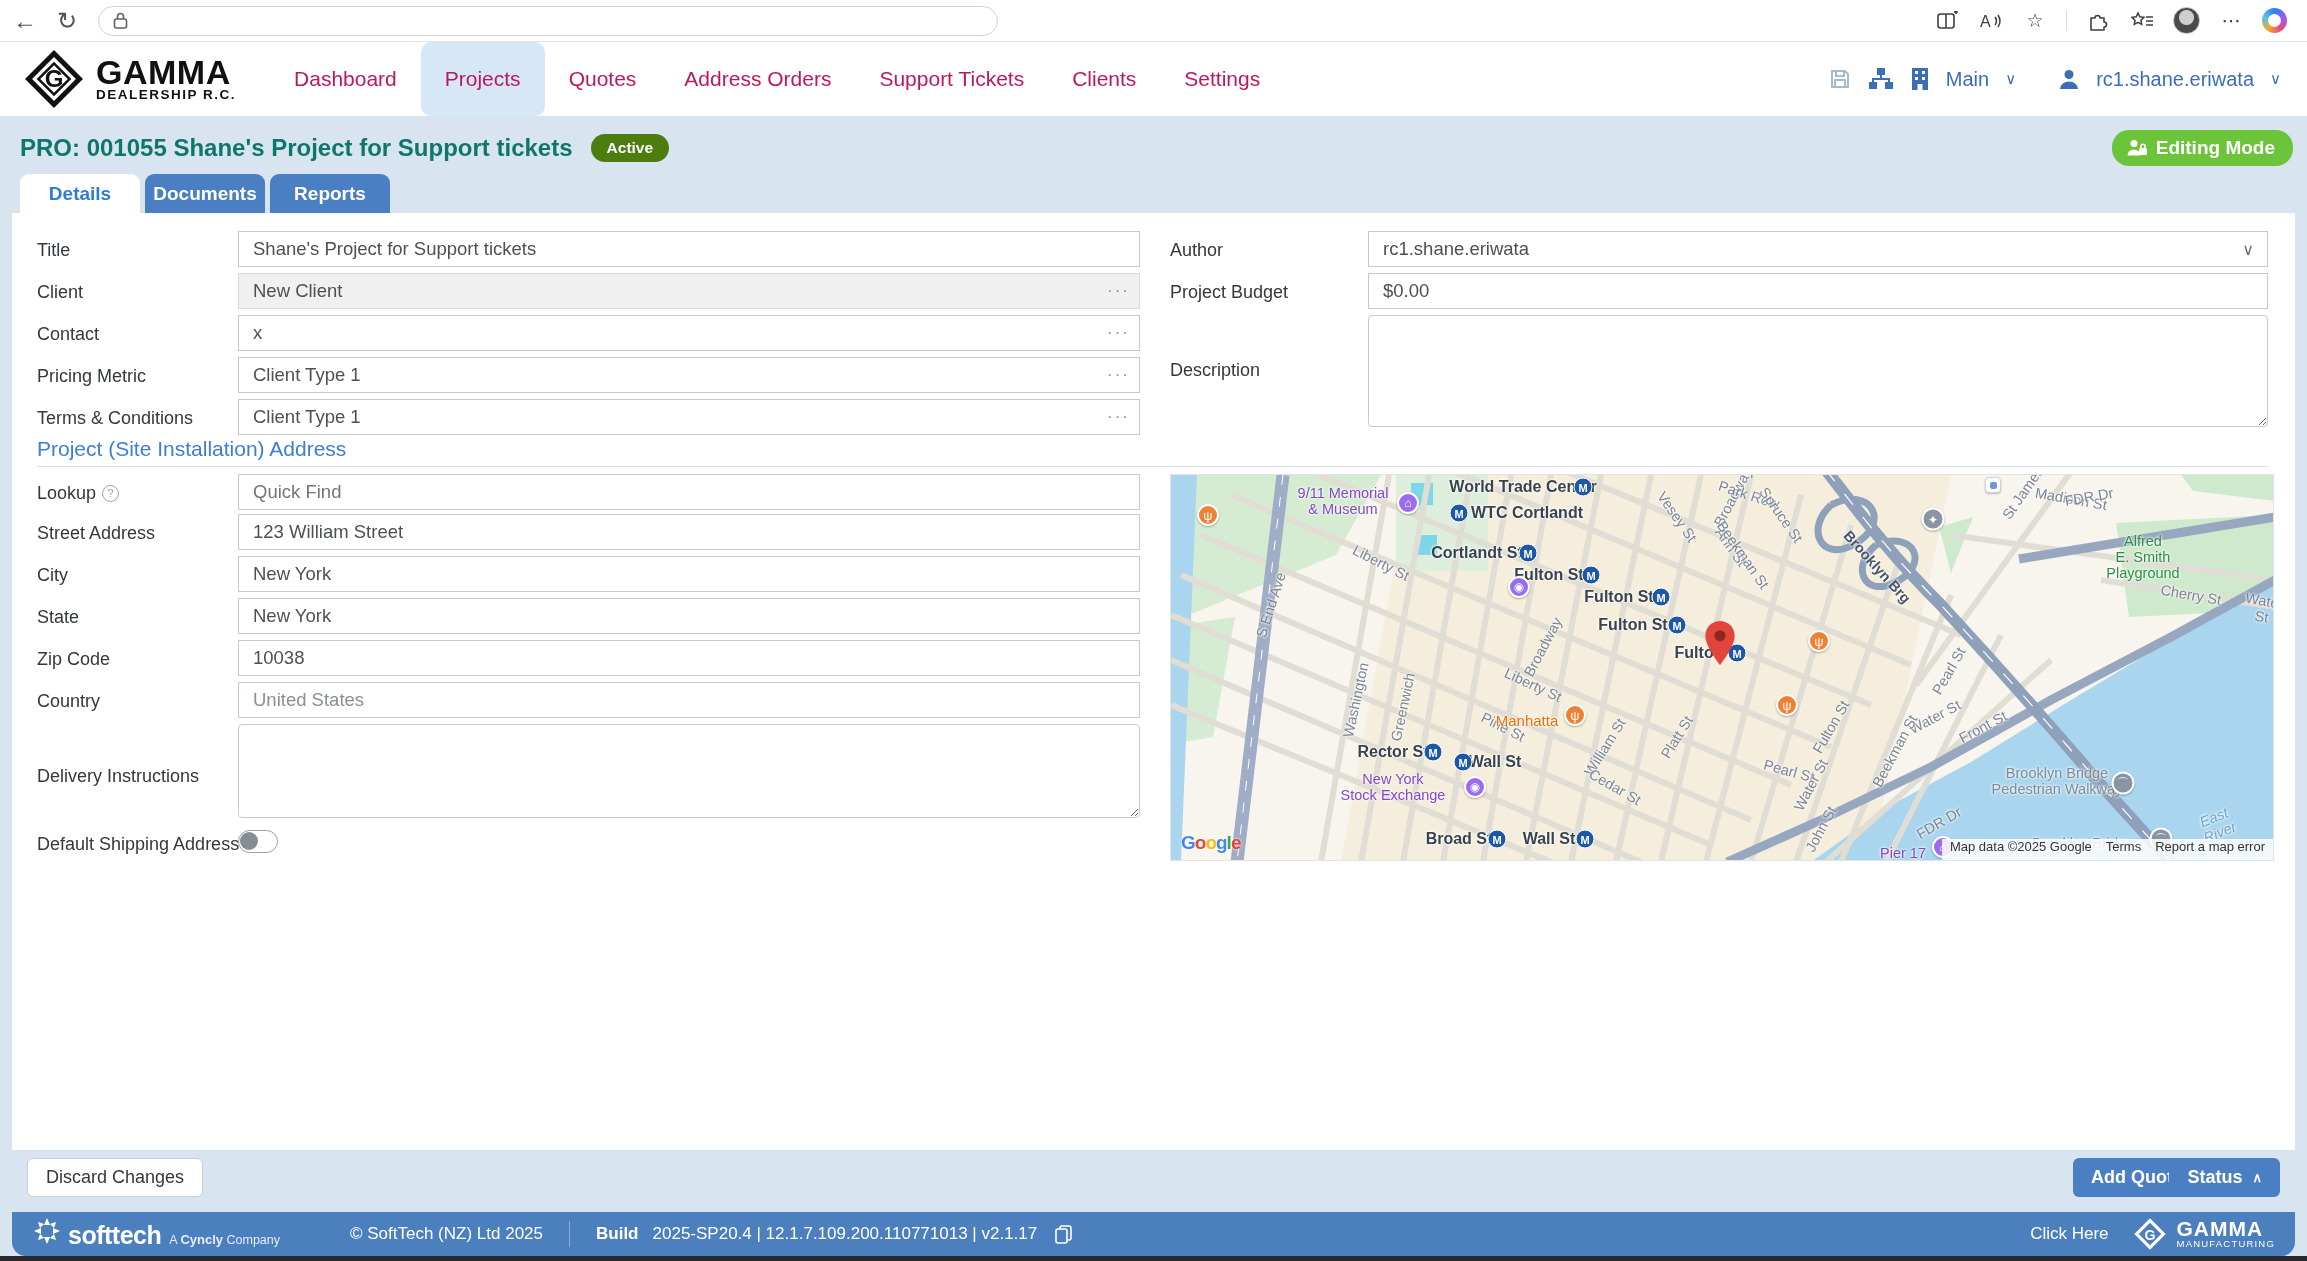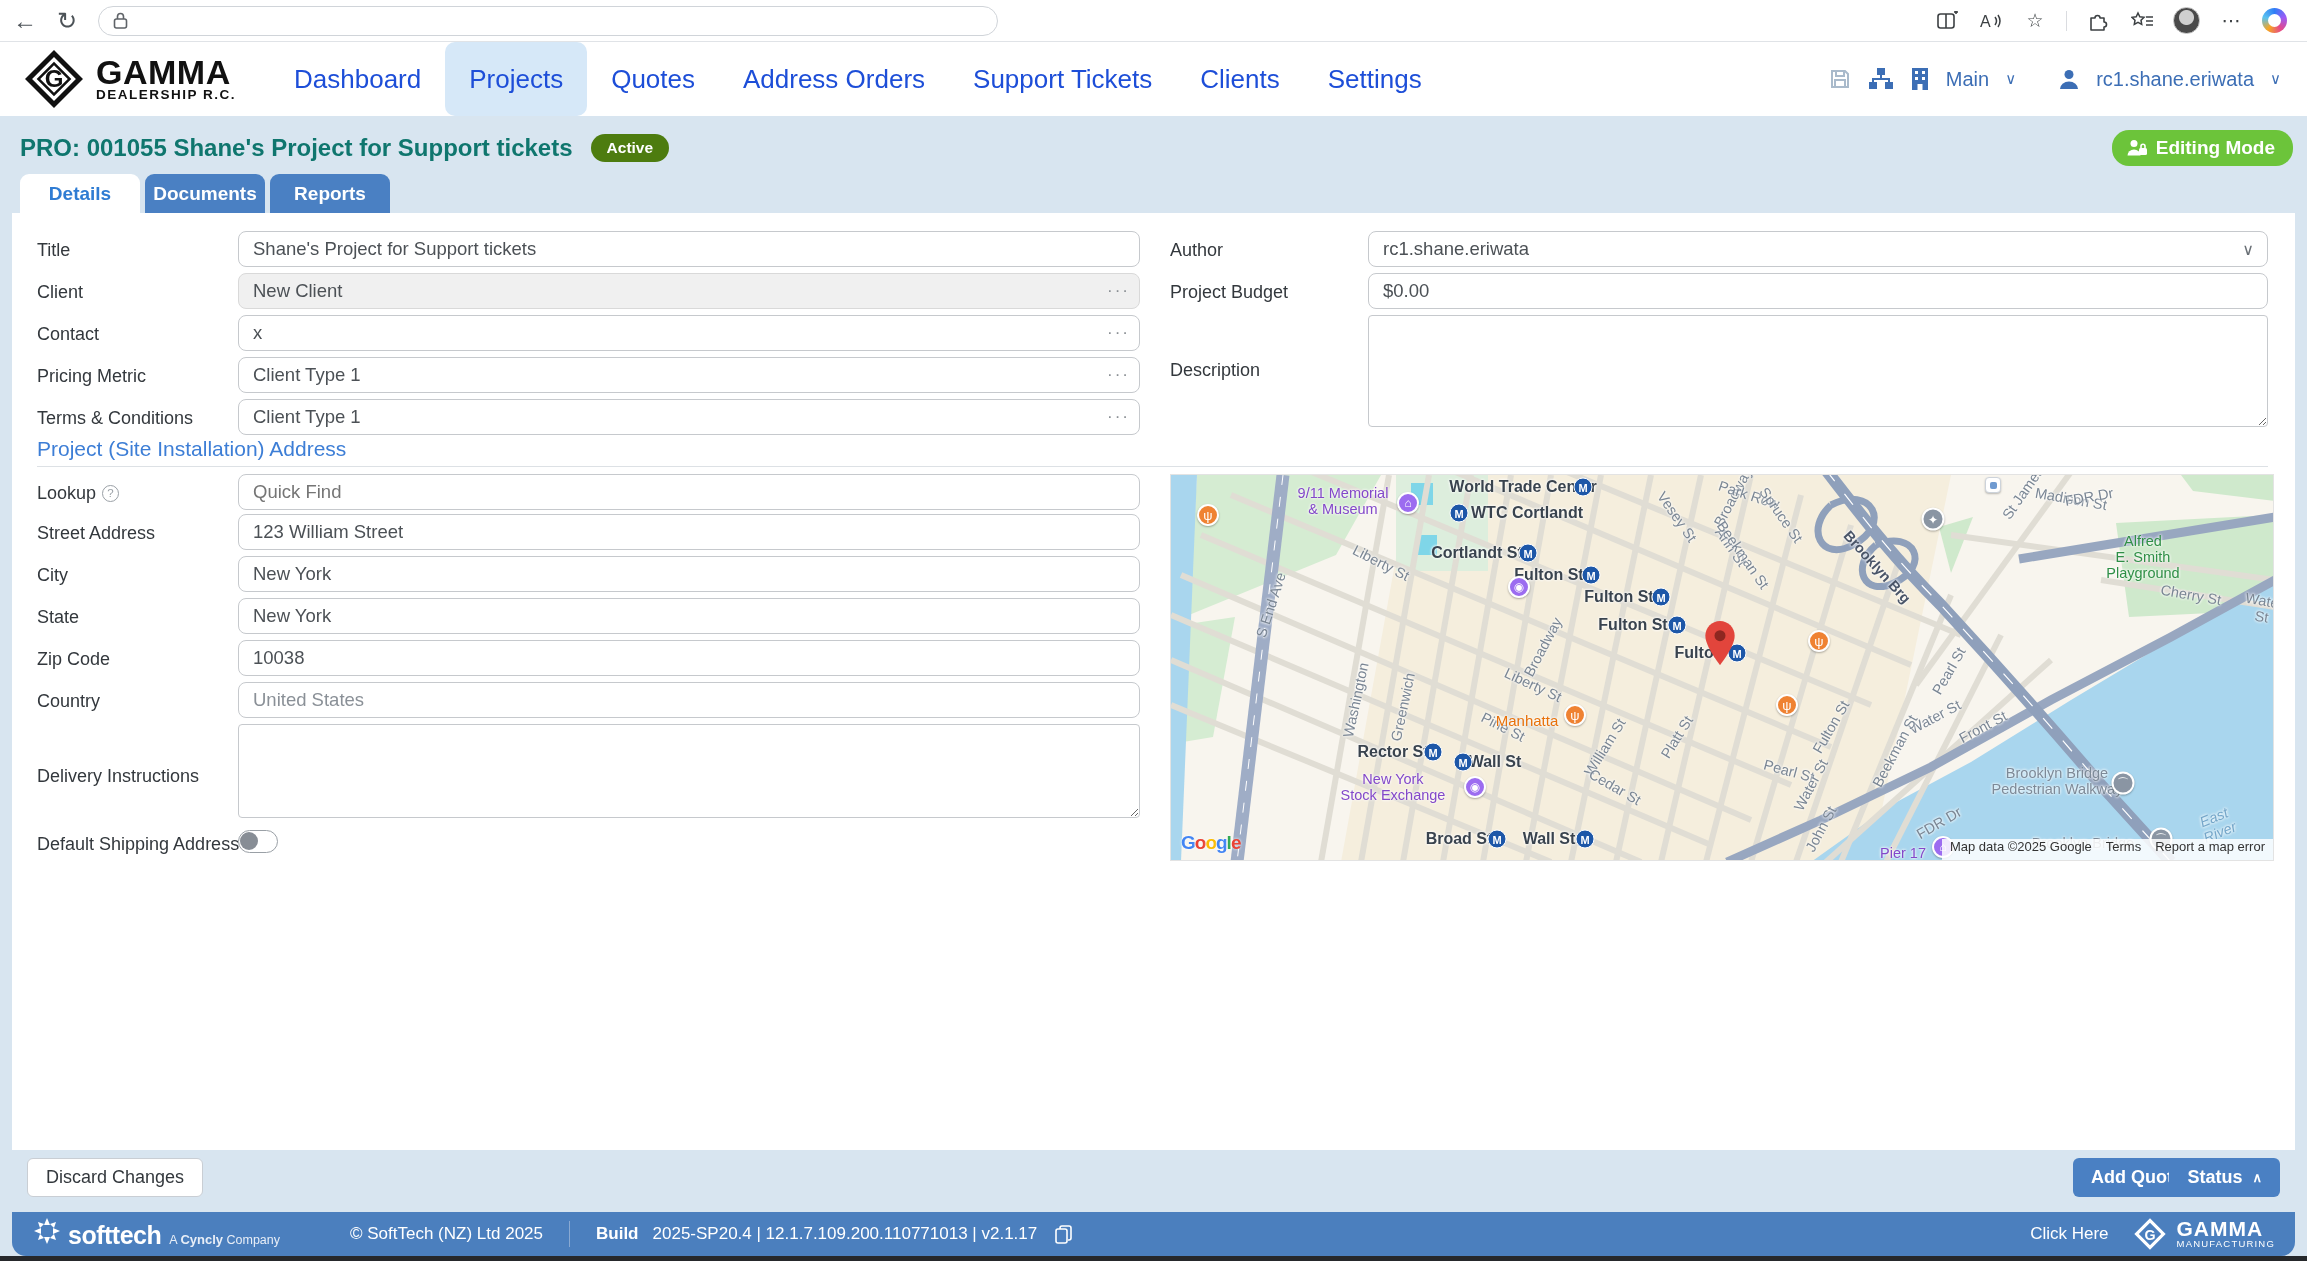--- a/index.html
+++ b/index.html
@@ -18,42 +18,42 @@
   .avatar { width:27px; height:27px; border-radius:50%; background:radial-gradient(circle at 50% 38%, #cfcfcf 0 7px, #4a4a4a 8px); border:1px solid #bbb; }
   .copilot { width:25px; height:25px; border-radius:50%; background:conic-gradient(#2f7cf6,#9b5cf6,#e5498a,#f6a623,#59c2f0,#2f7cf6); position:relative; }
   .copilot:after { content:""; position:absolute; inset:6px; border-radius:50%; background:#fff; }
 
   
   .appheader { position:absolute; left:0; top:42px; width:2307px; height:74px; background:#fff; display:flex; align-items:center; }
   .brand { display:flex; align-items:center; gap:10px; margin-left:22px; }
   .brandtext .b1 { font-size:34px; font-weight:bold; color:#111; letter-spacing:.5px; line-height:30px;}
   .brandtext .b2 { font-size:13.5px; font-weight:bold; color:#111; letter-spacing:1.5px; }
   .mainnav { display:flex; align-items:center; margin-left:34px; height:100%; }
-  .navitem { font-size:26px; color:#1d4ed8; padding:0 24px; height:100%; display:flex; align-items:center; cursor:pointer; }
+  .navitem { font-size:21px; color:#be185d; padding:0 24px; height:100%; display:flex; align-items:center; cursor:pointer; }
   .navitem.active { background:#d6e8f8; border-radius:10px; }
   .appheader-right { margin-left:auto; display:flex; align-items:center; gap:16px; padding-right:26px; }
   .hlabel { font-size:20px; color:#3c6eb5; }
   .chev { font-size:15px; color:#3c6eb5; }
 
   
   .titlerow { position:absolute; left:0; top:126px; width:2307px; height:44px; display:flex; align-items:center; }
   .pagetitle { font-size:24px; font-weight:bold; color:#0f766e; margin-left:20px; }
   .badge { margin-left:18px; background:#4d7c0f; color:#fff; font-size:15.5px; font-weight:bold; padding:5px 16px; border-radius:14px; }
   .editbtn { margin-left:auto; margin-right:14px; background:#6cc43a; color:#fff; font-size:19px; font-weight:bold; border:none; border-radius:17px; padding:7px 18px 7px 14px; display:flex; align-items:center; gap:8px; cursor:pointer; }
 
   
   .tabs { position:absolute; left:20px; top:174px; display:flex; gap:5px; }
   .tab { width:120px; height:39px; display:flex; align-items:center; justify-content:center; font-size:19px; font-weight:bold; border-radius:9px 9px 0 0; cursor:pointer; background:#4a80c3; color:#fff; }
   .tab.active { background:#fff; color:#2f7cd3; }
 
   
   .card { position:absolute; left:12px; top:213px; width:2283px; height:937px; background:#fff; }
 
   .flabel { position:absolute; font-size:18px; color:#33383d; }
-  .finput { position:absolute; height:36px; border:1px solid #c6c9cd; border-radius:8px; background:#fff; font-size:18.5px; color:#4c5156; padding:0 14px; display:flex; align-items:center; font-family:"Liberation Sans", sans-serif; }
+  .finput { position:absolute; height:36px; border:1px solid #c6c9cd; border-radius:0; background:#fff; font-size:18.5px; color:#4c5156; padding:0 14px; display:flex; align-items:center; font-family:"Liberation Sans", sans-serif; }
   input.finput, textarea.fta { font-family:"Liberation Sans", sans-serif; outline:none; width:902px; }
   .finput.disabled { background:#f0f0f0; border-color:#d9d9d9; }
   .dots { position:absolute; right:10px; top:50%; transform:translateY(-50%); color:#8a8f94; font-size:17px; letter-spacing:2px; cursor:pointer; }
   .fwrap { position:absolute; }
   .fta { position:absolute; border:1px solid #c6c9cd; border-radius:4px; font-size:18.5px; color:#4c5156; padding:8px 12px; resize:both; }
   .selchev { position:absolute; right:14px; top:50%; transform:translateY(-50%); color:#6a7076; font-size:16px; }
   .sectitle { position:absolute; left:37px; top:437px; font-size:21px; color:#3d7ed6; }
   .sechr { position:absolute; left:37px; top:466px; width:2231px; height:1px; background:#dde1e5; }
   .helpicon { display:inline-flex; width:17px; height:17px; border:1.5px solid #9aa0a6; border-radius:50%; color:#9aa0a6; font-size:11.5px; align-items:center; justify-content:center; margin-left:6px; vertical-align:2px; }
   .toggle { position:absolute; left:238px; top:830px; width:40px; height:23px; border:1.5px solid #9aa0a6; border-radius:12px; background:#fff; cursor:pointer; }

